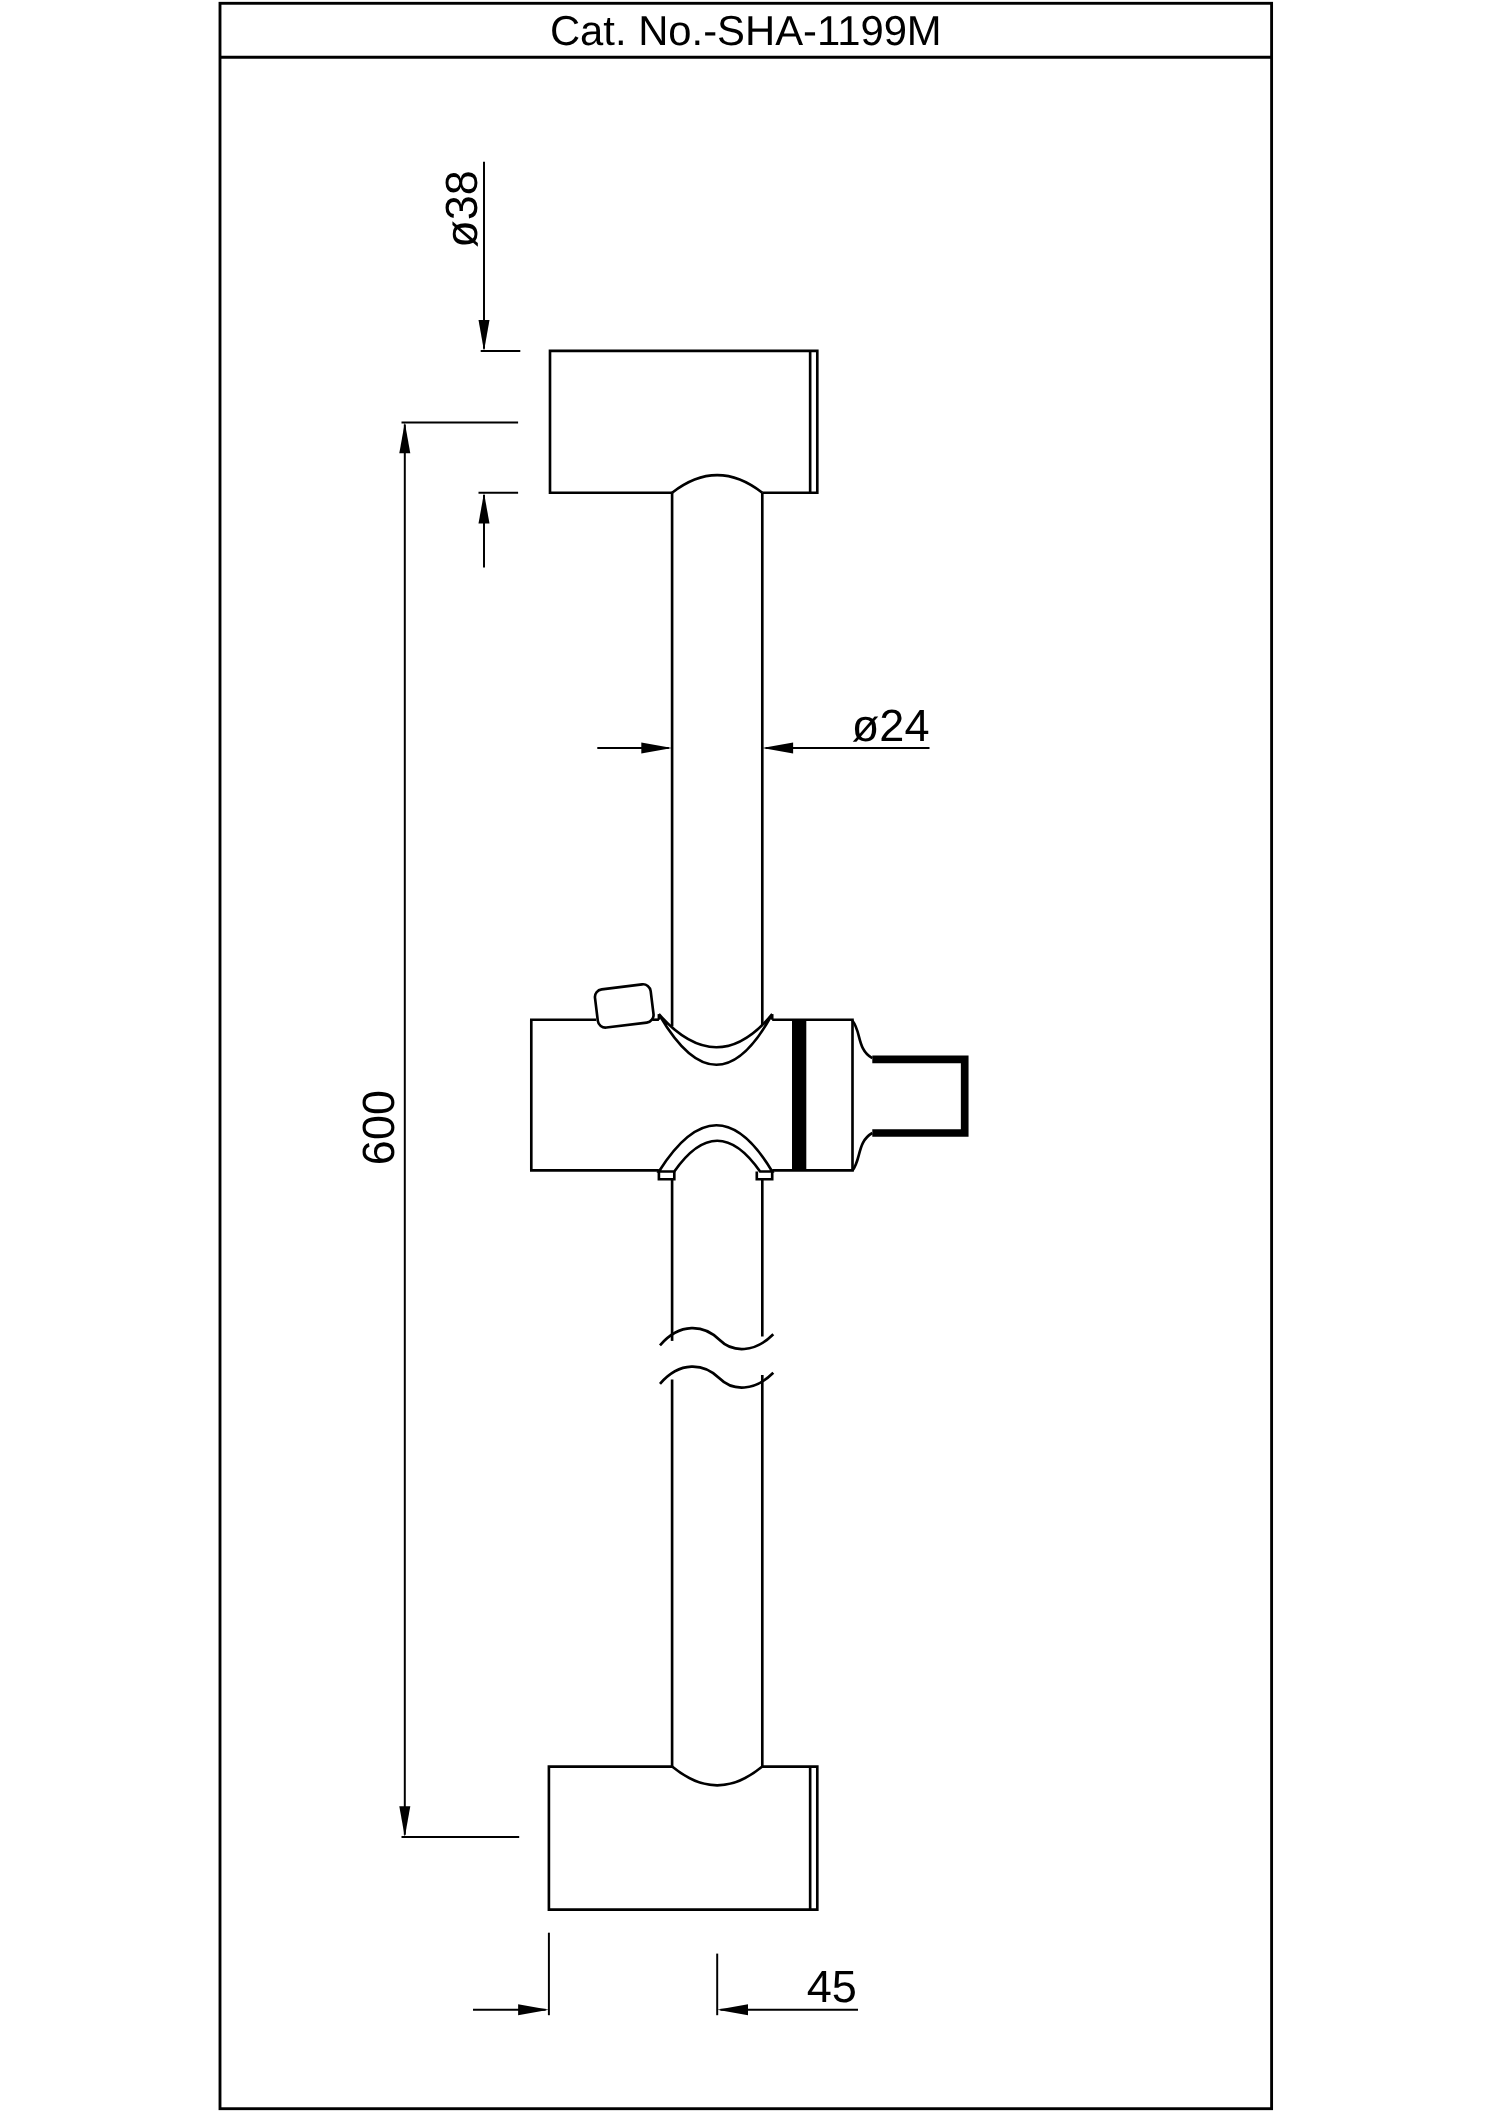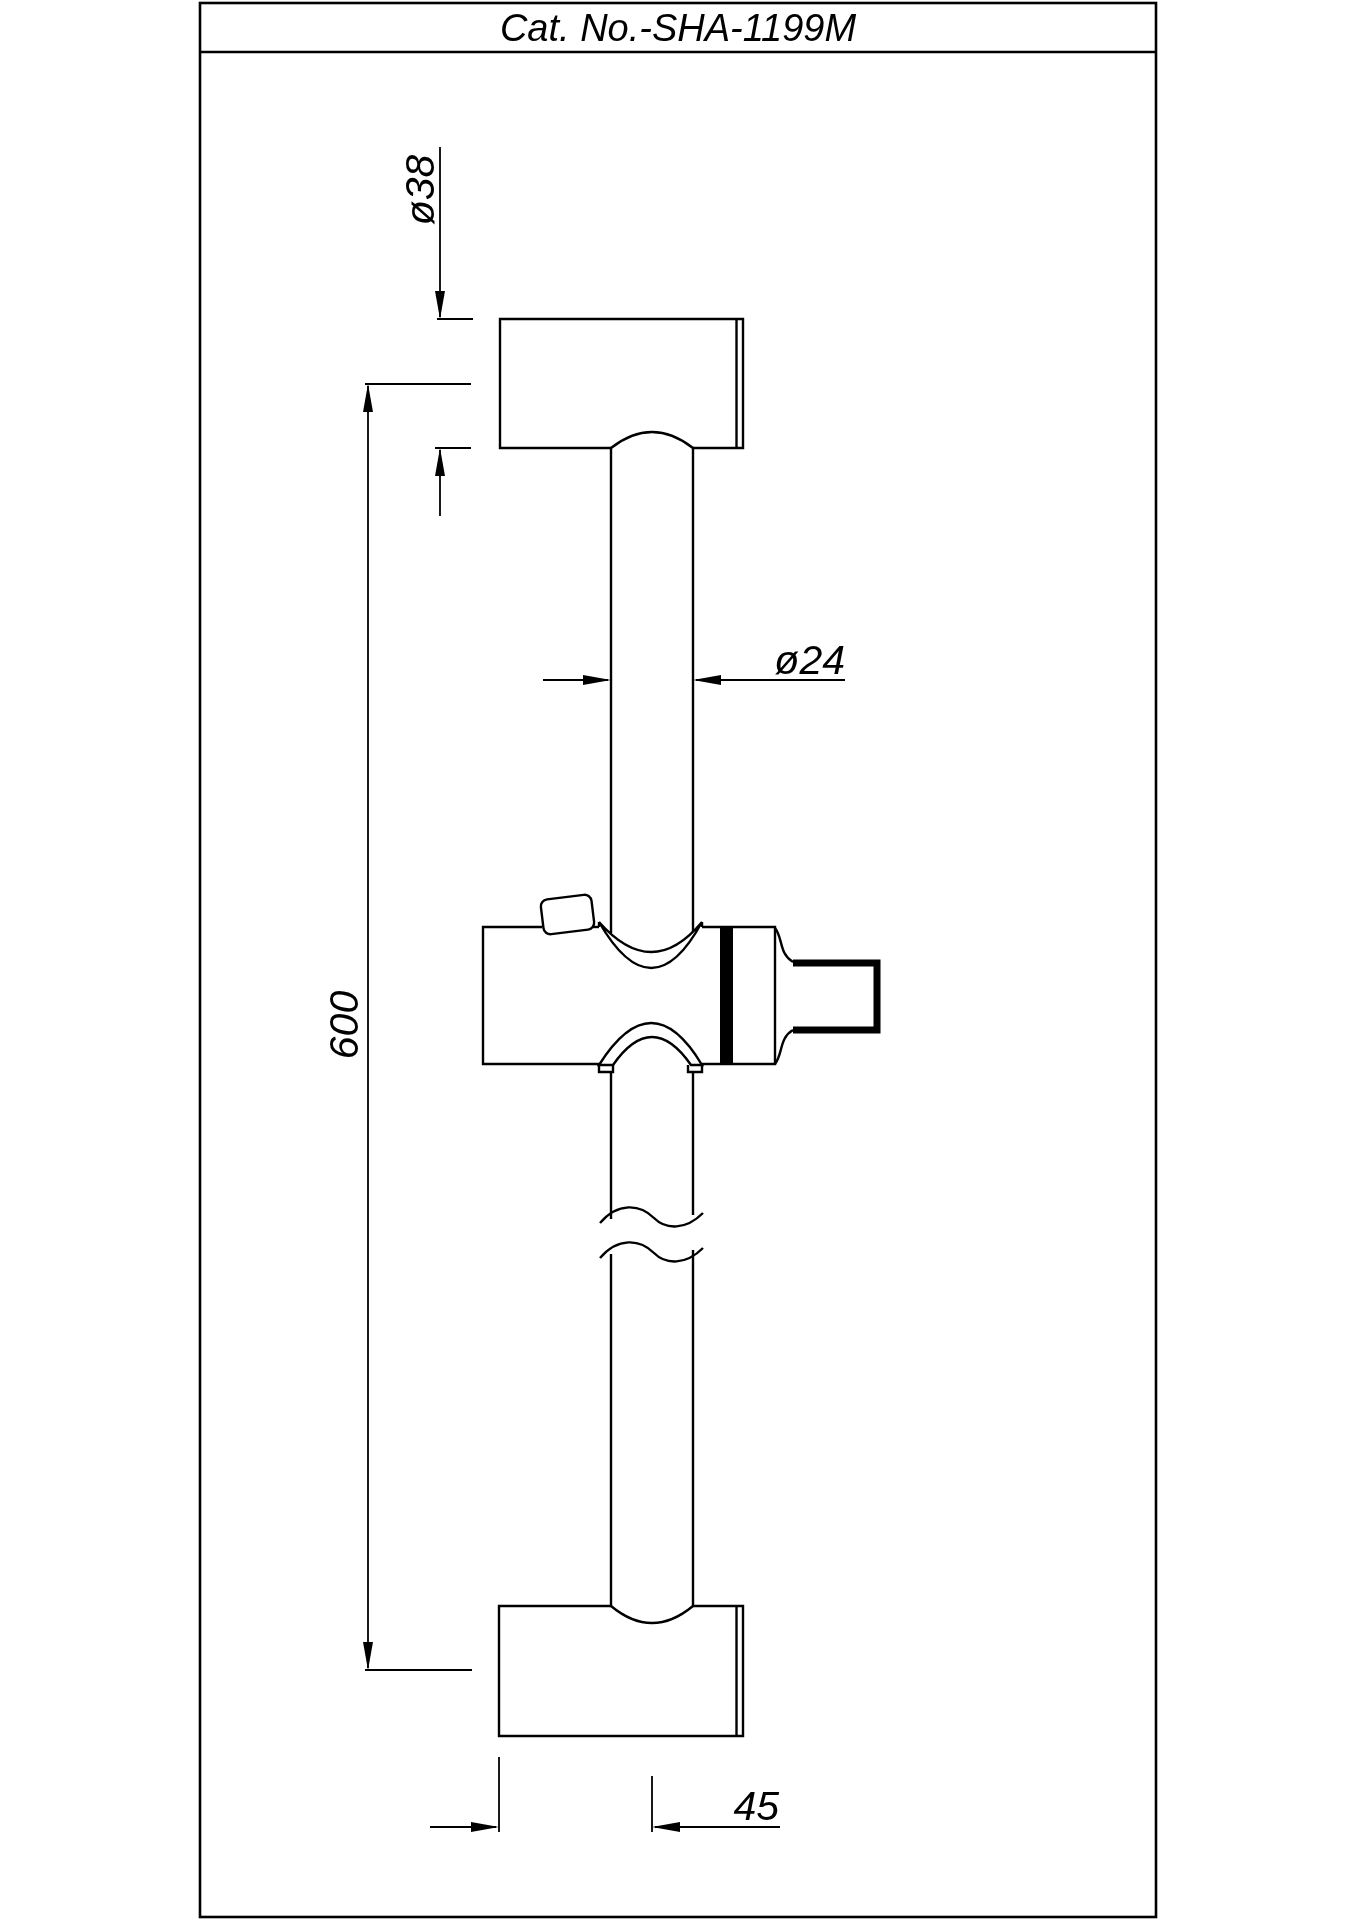--- a/index.html
+++ b/index.html
@@ -1,16 +1,16 @@
 <!DOCTYPE html>
 <html><head>
 <meta charset="utf-8">
 <style>
   html,body{margin:0;padding:0;background:#ffffff;}
-  .stage{position:relative;width:1356px;height:1920px;background:#fff;font-style:italic;}
+  .stage{position:relative;width:1356px;height:1920px;background:#fff;}
   svg{position:absolute;left:0;top:0;}
   .obj{stroke:#000;stroke-width:2.4;fill:none;stroke-linecap:butt;stroke-linejoin:miter;}
   .objw{stroke:#000;stroke-width:2.4;fill:#fff;stroke-linejoin:miter;}
   .frame{stroke:#000;stroke-width:2.6;fill:none;}
   .thin{stroke:#000;stroke-width:1.8;fill:none;stroke-linecap:butt;}
   .thick{stroke:#000;stroke-width:7;fill:none;}
   .arr{fill:#000;stroke:none;}
   .band{fill:#000;stroke:none;}
   .dimtext{font-family:"Liberation Sans",sans-serif;font-size:41px;fill:#000;}
   .titletext{font-family:"Liberation Sans",sans-serif;font-size:38px;fill:#000;}

